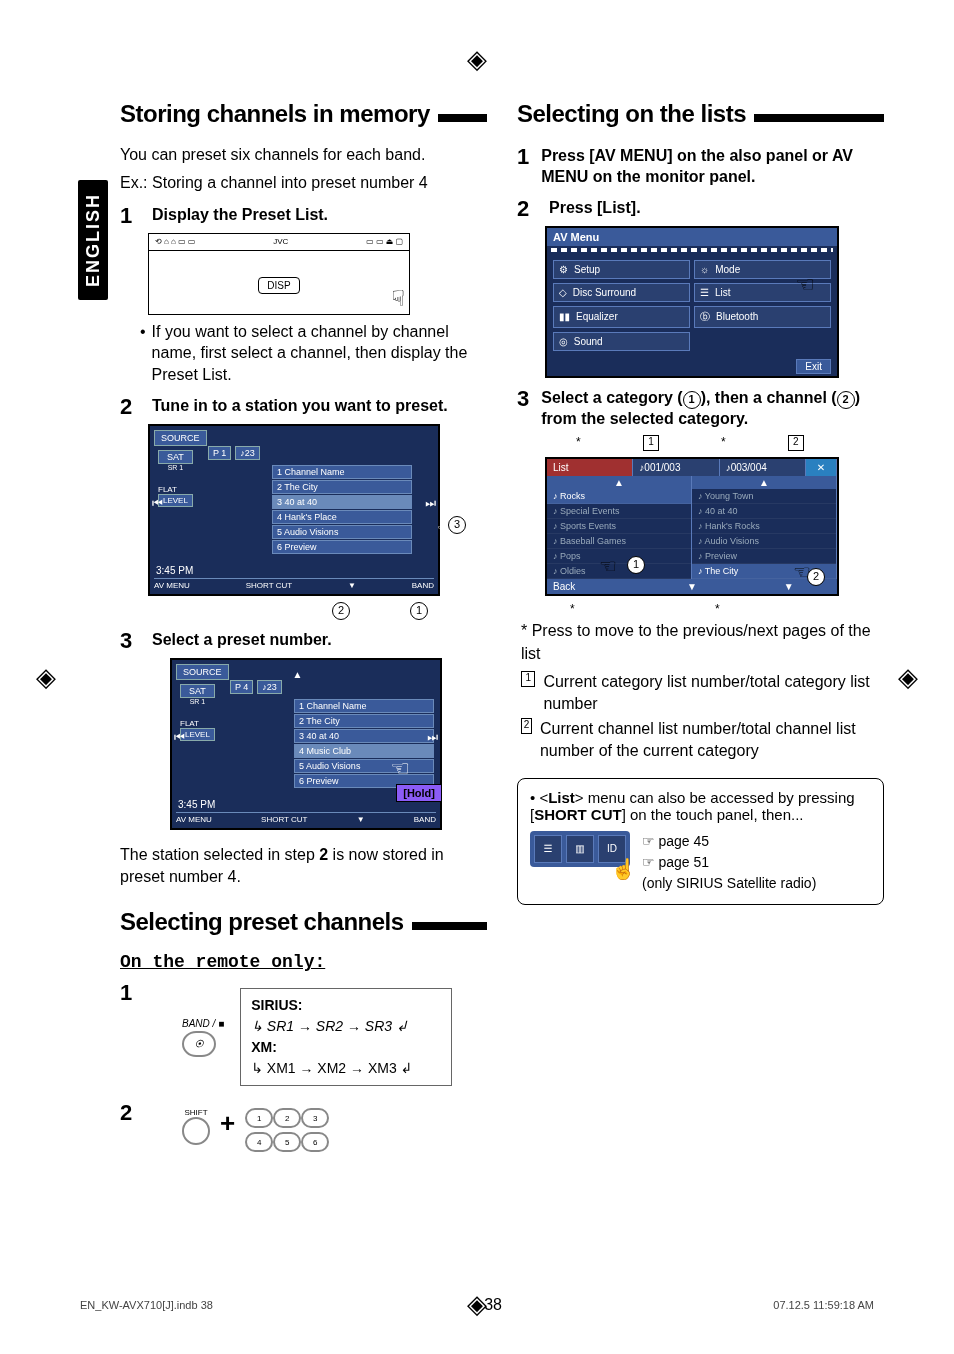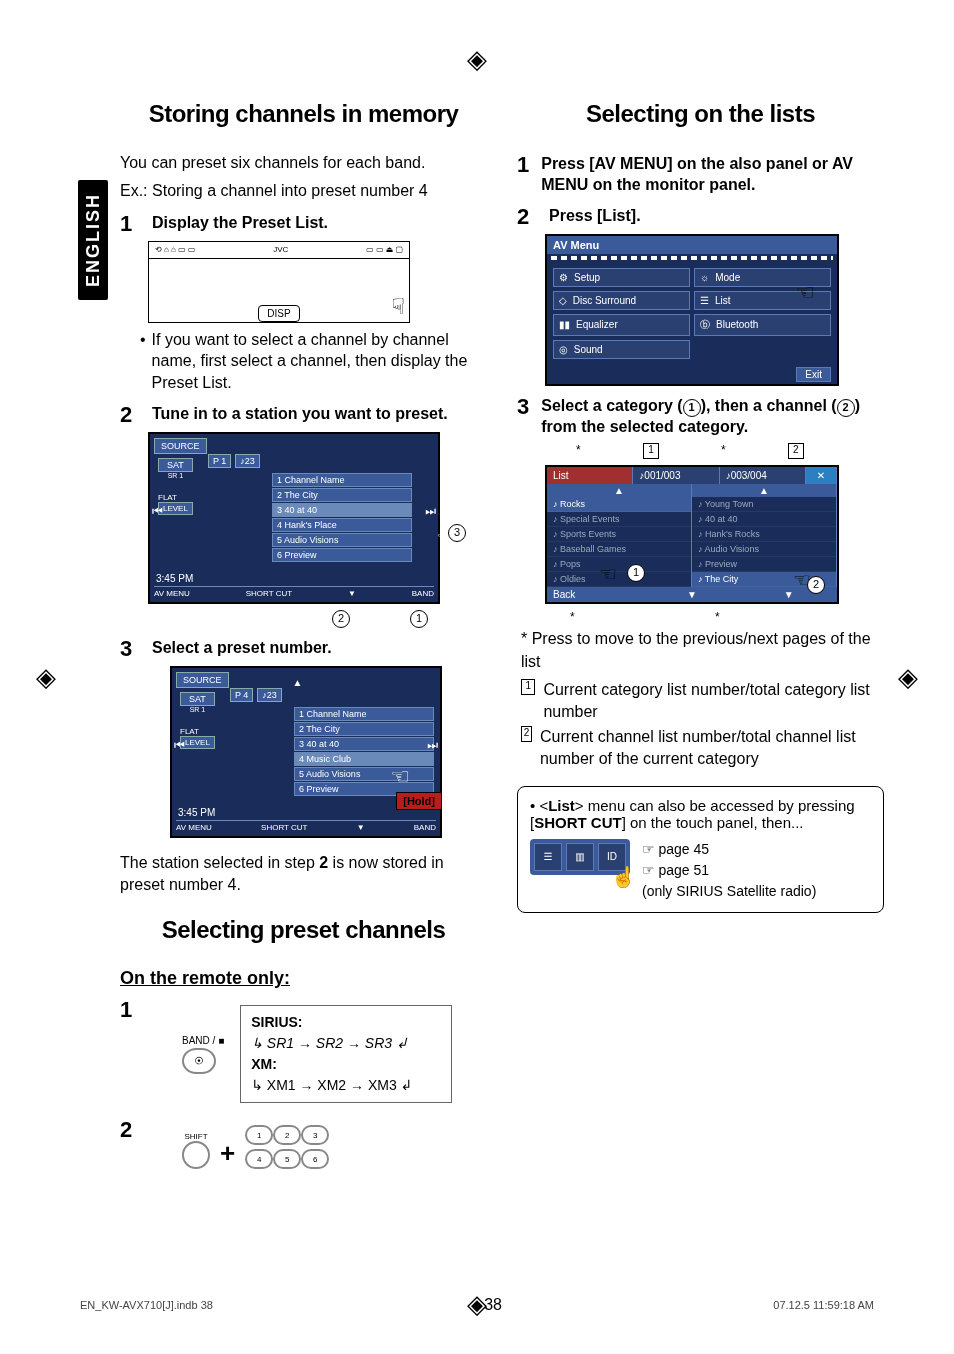--- a/index.html
+++ b/index.html
@@ -43,21 +43,20 @@
     font-size: 24px;
     font-weight: bold;
     margin: 0 0 8px 0;
     letter-spacing: -0.5px;
   }
   .title-rule {
     display: flex;
     align-items: center;
     gap: 8px;
     margin-bottom: 8px;
-    flex-direction: column;
   }
   .title-rule .bar {
     flex: 1;
     height: 8px;
     background: #000;
   }
   p { margin: 4px 0 6px 0; line-height: 1.4; font-size: 16px; }
   .step { display: flex; gap: 10px; margin: 10px 0 6px 0; align-items: flex-start;}
   .stepnum { font-size: 22px; font-weight: bold; line-height: 1; width: 22px; }
   .steptxt { font-size: 16px; font-weight: bold; line-height: 1.3; }
@@ -67,50 +66,50 @@
     margin: 6px 0 6px 28px;
     width: 260px;
     height: 80px;
     border: 1px solid #000;
     background: #fff;
     position: relative;
     display:flex;
     flex-direction:column;
   }
   .imgbox .topstrip { height:16px; border-bottom:1px solid #000; display:flex; align-items:center; justify-content:space-between; padding:0 6px; font-size:8px;}
-  .imgbox .center { flex:1; display:flex; align-items:flex-end; justify-content:center; }
+  .imgbox .center { flex:1; display:flex; align-items:center; justify-content:center; }
   .dispbtn { margin-top:6px; border:1px solid #000; border-radius:4px; padding:2px 8px; font-size:10px; background:#fff;}
   .hand { position:absolute; right:4px; bottom:2px; font-size:22px;}
   .screen {
     margin: 6px 0 6px 28px;
     width: 280px;
     background: #1a2d5a;
     color: #fff;
     border: 2px solid #000;
     font-size: 10px;
     position: relative;
     padding:4px;
   }
   .screen .row { display:flex; align-items:flex-end; gap:4px; }
   .screen .src { background:#3a5a9a; border:1px solid #8aa; padding:2px 6px; font-size:9px; display:inline-block;}
   .screen .plist { margin-left:60px; }
   .screen .plist .pitem { background:#3a5a9a; border:1px solid #6a8aba; padding:1px 4px; margin:1px 0; font-size:9px; width:130px;}
   .screen .plist .pitem.sel { background:#6a8aba; }
   .screen .badge { border:1px solid #8aa; padding:1px 4px; font-size:9px; background:#3a5a9a;}
   .screen .time { position:absolute; left:6px; bottom:18px; font-size:10px;margin-top:12px;}
   .screen .btm { border-top:1px solid #6a8aba; padding-top:2px; display:flex; justify-content:space-between; font-size:8px;}
-  .holdlbl { position:absolute; right:-2px; bottom:26px; background:#b91c1c; color:#000; border:1px solid #000; padding:2px 6px; font-size:11px; font-weight:bold;}
+  .holdlbl { position:absolute; right:-2px; bottom:26px; background:#8b5cf6; color:#000; border:1px solid #000; padding:2px 6px; font-size:11px; font-weight:bold;}
   .circnum { display:inline-block; width:16px; height:16px; border:1px solid #000; border-radius:50%; text-align:center; line-height:14px; font-size:11px; background:#fff; color:#000;}
-  h3.subtitle { font-size: 18px; font-weight: bold; text-decoration: underline; margin: 8px 0 6px 0;}
+  h3.subtitle { font-size: 18px; font-weight: bold; text-decoration: underline; margin: 8px 0 6px 0; font-family: Liberation Mono, monospace;}
   .remote-diagram { margin-left:30px; }
   .bandbox { display:flex; gap:16px; align-items:center; margin:6px 0;}
-  .bandbox .left { font-size:10px;}
+  .bandbox .left { font-size:10px;font-style:italic;}
   .bandbox .knob { width:30px; height:22px; border:2px solid #888; border-radius:50% / 60%; display:flex; align-items:center; justify-content:center; font-size:9px; margin-top:2px;}
   .bandbox .right { border:1px solid #666; padding:6px 10px; font-size:14px; font-weight:bold; line-height:1.5; width:190px;}
-  .shiftrow { display:flex; align-items:flex-end; gap:10px; margin-left:30px; margin-top:6px;}
+  .shiftrow { display:flex; align-items:flex-start; gap:10px; margin-left:30px; margin-top:6px;}
   .shiftrow .btn { width:24px; height:24px; border:2px solid #888; border-radius:50%; display:flex; align-items:center; justify-content:center; font-size:8px;}
   .shiftrow .plus { font-size:26px; font-weight:bold;}
   .shiftrow .nums { display:grid; grid-template-columns:repeat(3,24px); gap:4px;}
   .shiftrow .nums .n { width:24px; height:16px; border:2px solid #888; border-radius:50% / 70%; display:flex; align-items:center; justify-content:center; font-size:8px;}
   
   .avmenu {
     margin: 6px 0 6px 28px;
     width: 290px;
     background: #1a2d5a;
     border: 2px solid #000;

